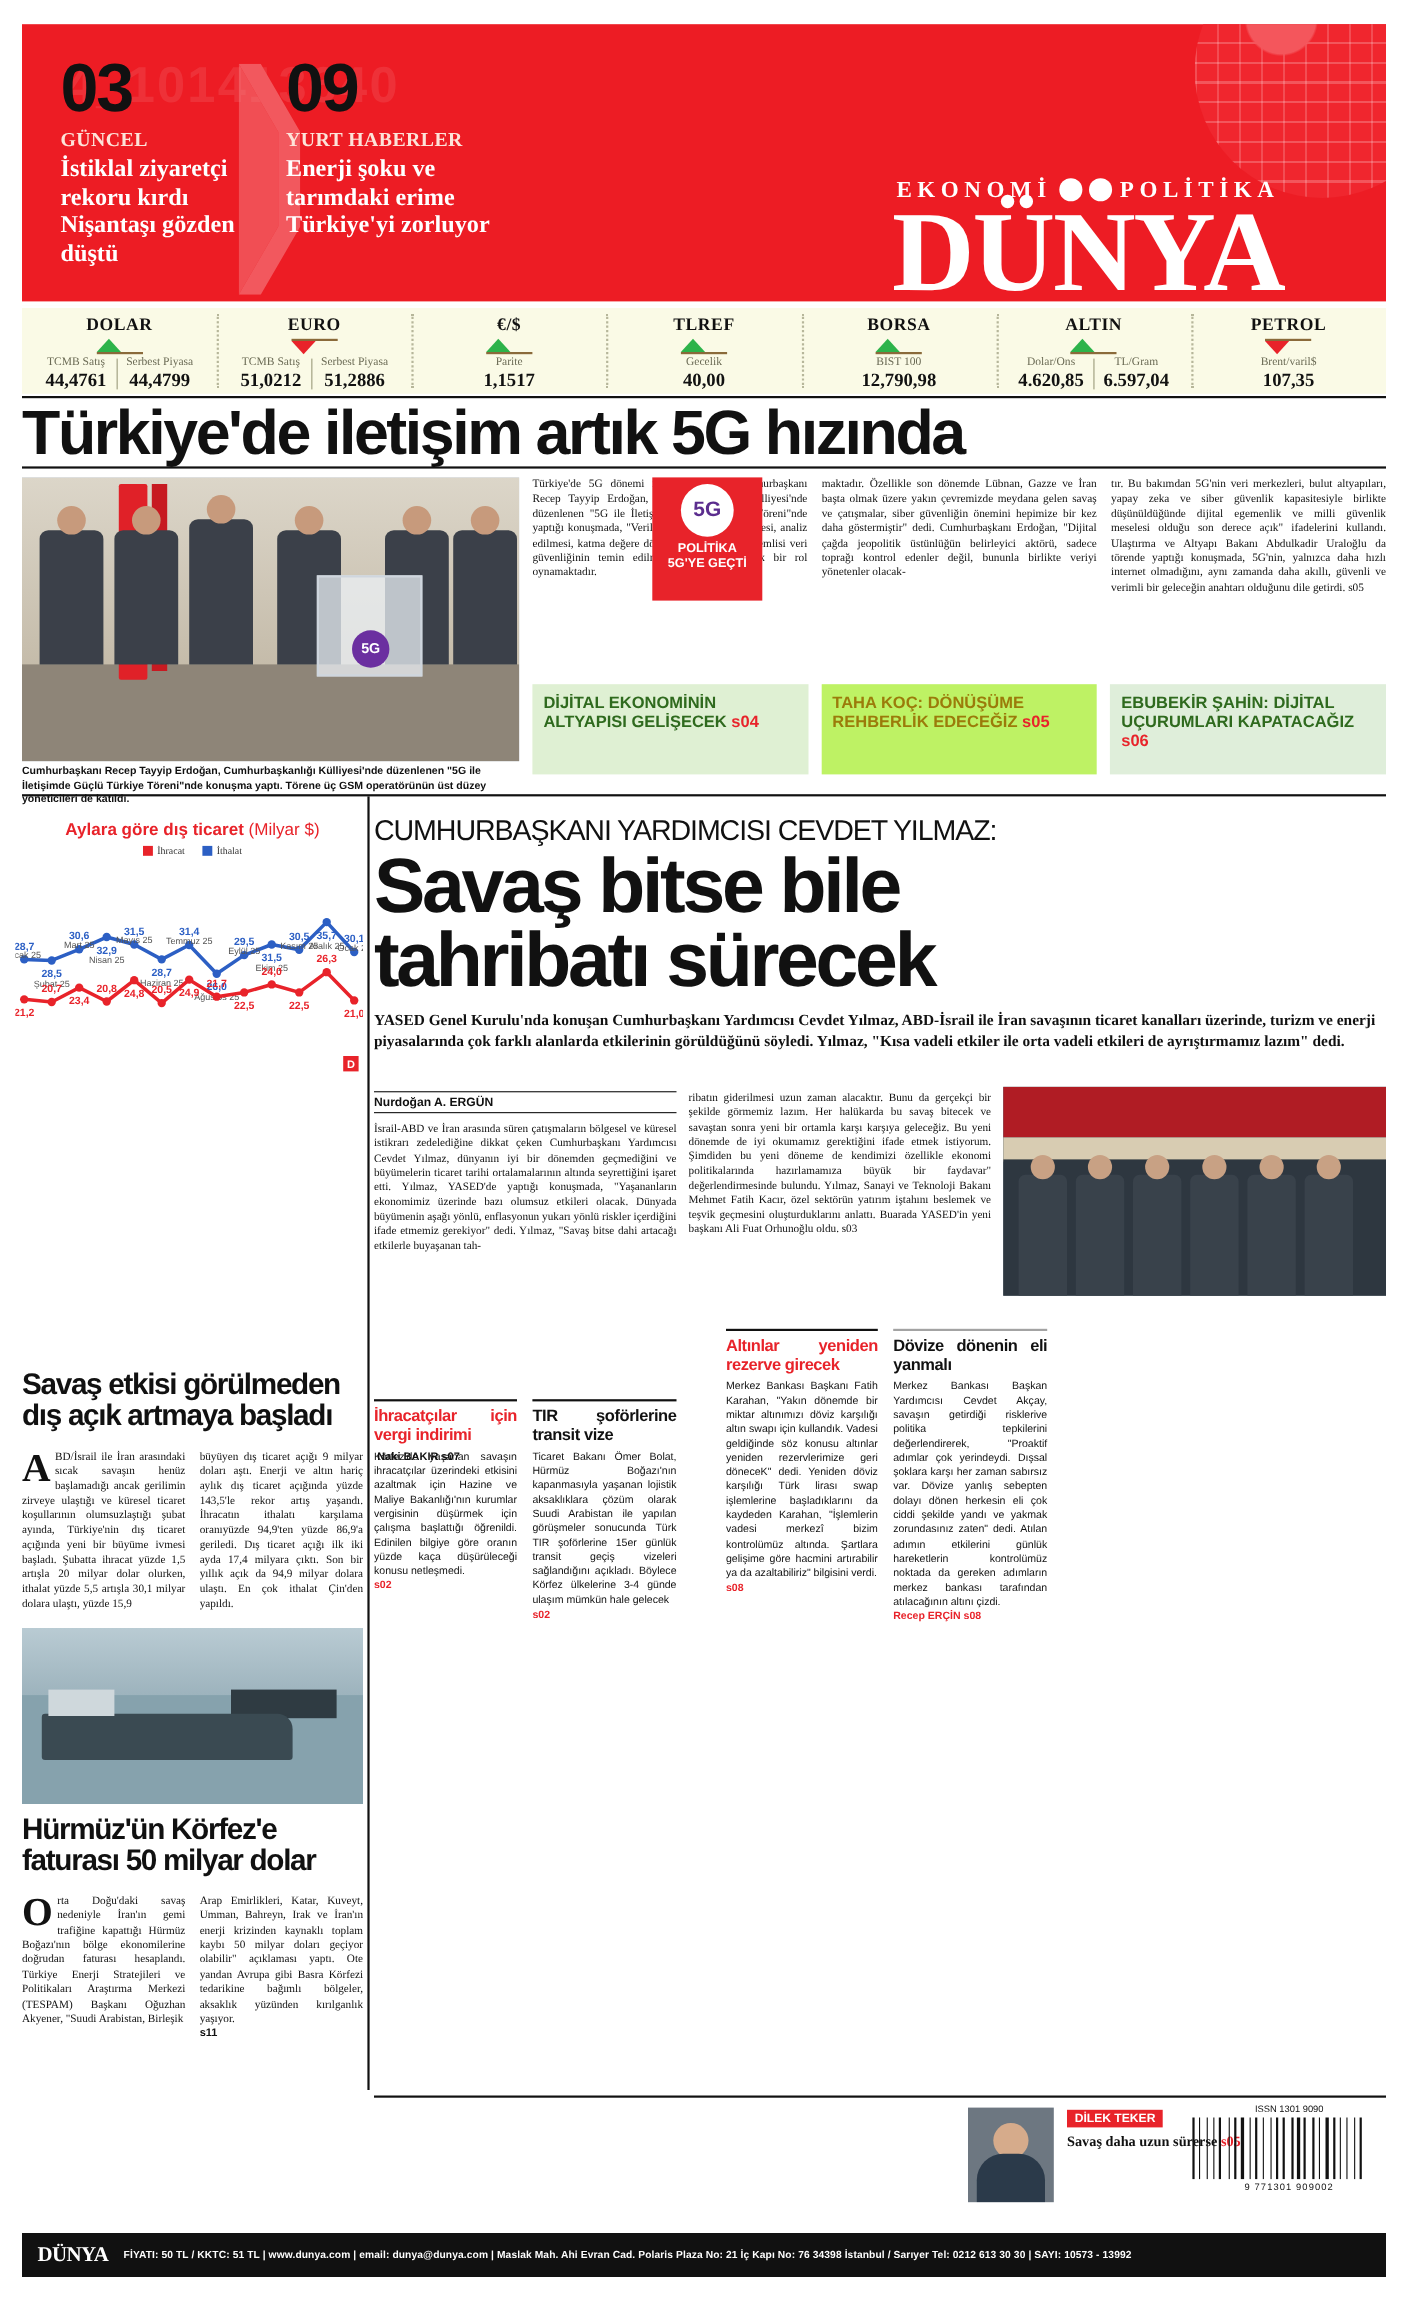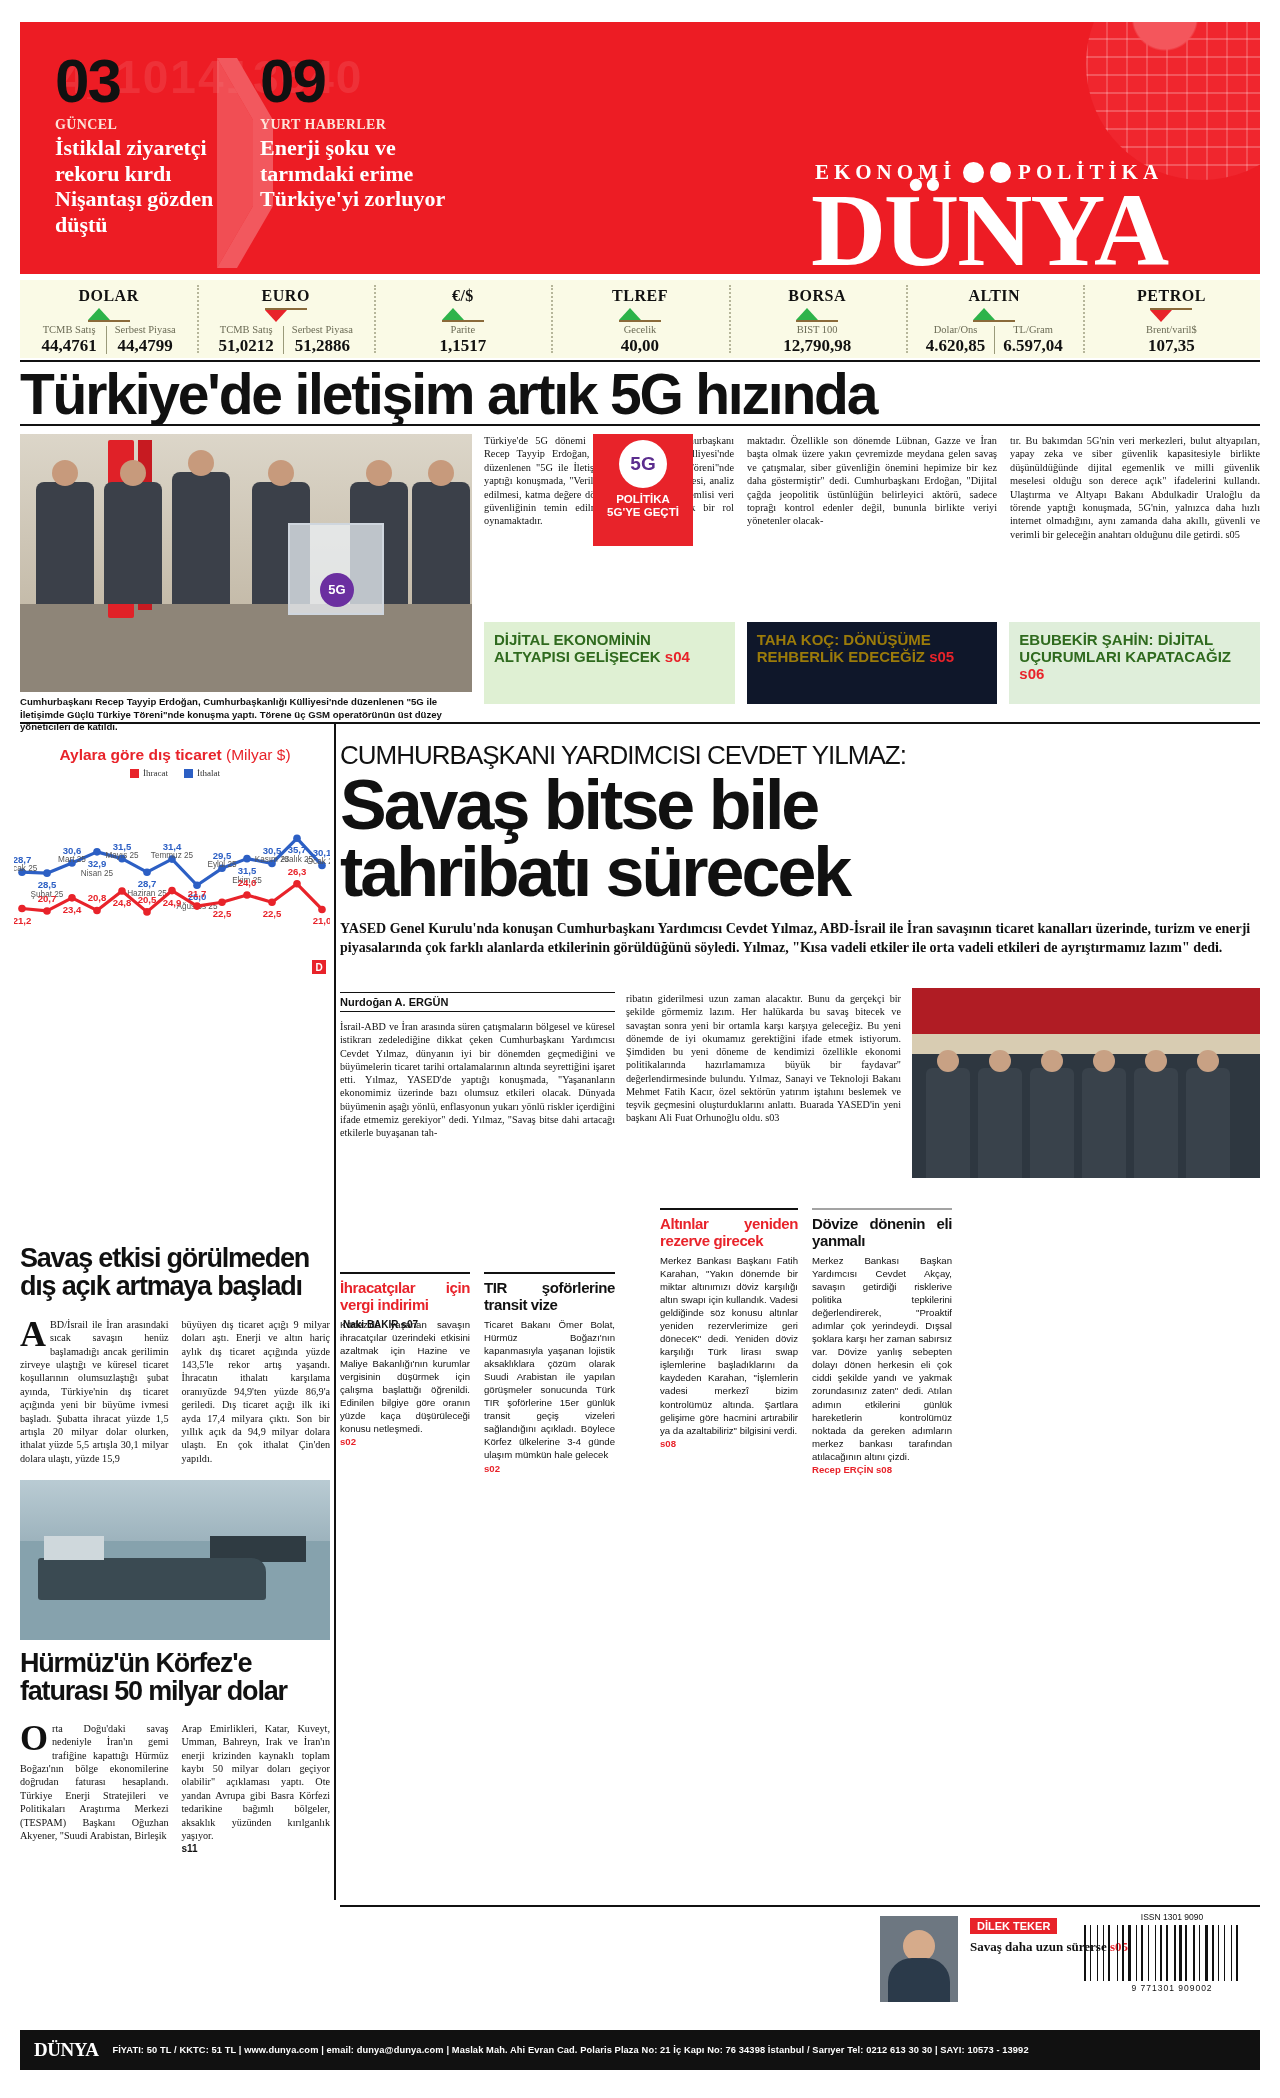--- a/index.html
+++ b/index.html
@@ -24,21 +24,21 @@
     font-size:46px; font-weight:700; color:#f0434a; letter-spacing:2px;
     opacity:.55;
   }
   .promo { position:absolute; color:#fff; }
   .promo .num {
     font-family:"Liberation Sans", sans-serif;
     font-size:62px; font-weight:900; line-height:.95; letter-spacing:-2px; color:#111;
   }
   .promo .kicker {
     font-family:"Liberation Serif", serif;
-    font-size:14px; font-weight:700; color:#fde3d9; margin-top:6px; letter-spacing:.4px;
+    font-size:18px; font-weight:700; color:#fde3d9; margin-top:6px; letter-spacing:.4px;
   }
   .promo .head {
     font-family:"Liberation Serif", serif;
     font-size:22px; font-weight:700; line-height:1.17; margin-top:2px; color:#fff;
   }
   #promo0 { left:35px; top:30px; width:185px; }
   #promo1 { left:240px; top:30px; width:220px; }
 
   .chevron {
     position:absolute; left:197px; top:36px; width:56px; height:210px;
@@ -140,21 +140,21 @@
   }
   .badge5g .t { font-family:"Liberation Sans",sans-serif; font-weight:700; font-size:11.5px; line-height:1.15; }
 
   .promoboxes {
     position:absolute; left:484px; top:622px; width:776px; height:82px;
     display:grid; grid-template-columns:1fr 1fr 1fr; gap:12px;
   }
   .pbox { padding:9px 10px; font-family:"Liberation Sans",sans-serif; font-weight:700; font-size:15px; line-height:1.14; }
   .pbox .ref { color:#e8232a; font-size:15px; }
   .pbox.green { background:#dff0d3; color:#2f6a1e; }
-  .pbox.yellow { background:#0f172a; color:#9b7b0a; }
+  .pbox.yellow { background:#bef264; color:#9b7b0a; }
   .pbox.blue { background:#dfeeda; color:#2f6a1e; }
   .charttitle {
     position:absolute; left:20px; top:746px; width:310px; text-align:center;
     font-family:"Liberation Sans", sans-serif; font-weight:700; font-size:15.5px; color:#e8232a;
   }
   .charttitle .unit { color:#e8232a; font-weight:400; }
   .chartlegend {
     position:absolute; left:20px; top:768px; width:310px;
     display:flex; justify-content:center; gap:16px;
     font-family:"Liberation Serif", serif; font-size:9px; color:#333;

